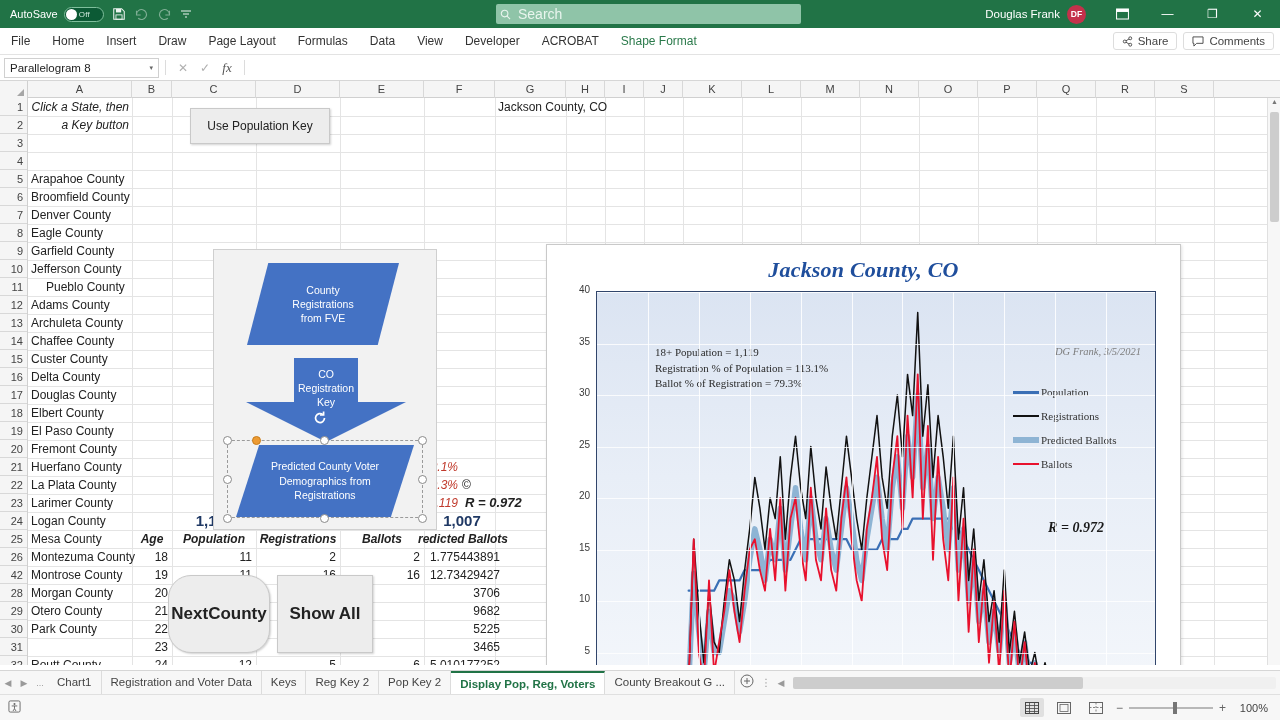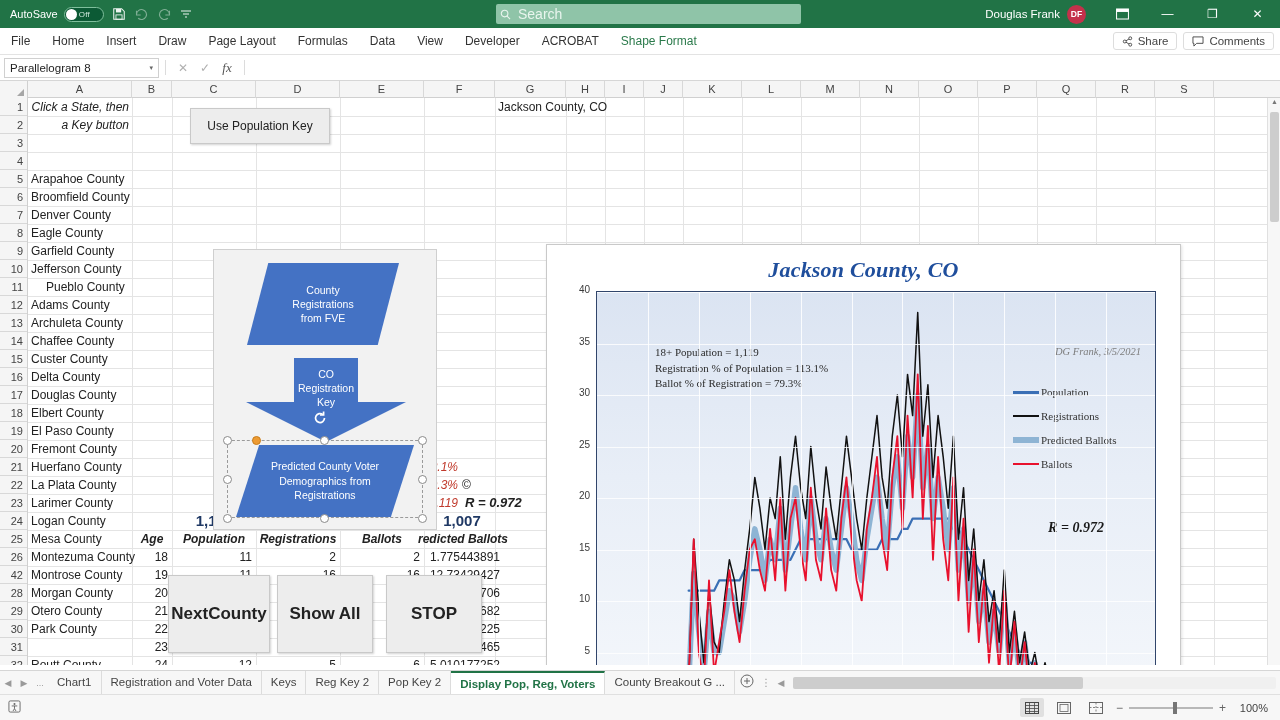--- a/index.html
+++ b/index.html
@@ -546,29 +546,26 @@
       <div class="cell right" style="left: 104px; top: 540px; width: 36px;">23</div>
       <div class="cell right" style="left: 390px; top: 540px; width: 82px;">3465</div>
       <div class="cell right" style="left: 104px; top: 558px; width: 36px;">24</div>
       <div class="cell right" style="left: 144px; top: 558px; width: 80px;">12</div>
       <div class="cell right" style="left: 228px; top: 558px; width: 80px;">5</div>
       <div class="cell right" style="left: 312px; top: 558px; width: 80px;">6</div>
       <div class="cell right" style="left: 390px; top: 558px; width: 82px;">5.010177252</div>
       <div class="sheetbtn" style="left: 162px; top: 10px; width: 140px; height: 36px;">
         <span>Use Population Key</span>
       </div>
-      <div class="sheetbtn bigbtn" style="left: 140px; top: 477px; width: 102px; height: 78px;">
+      <div class="sheetbtn bigbtn" style="left: 140px; top: 477px; width: 102px; height: 78px; border-radius: 23px;">
         <div>Next</div>
         <div>County</div>
       </div>
       <div class="sheetbtn bigbtn" style="left: 249px; top: 477px; width: 96px; height: 78px;">
         <span>Show All</span>
-      </div>
-      <div class="sheetbtn bigbtn" style="left: 358px; top: 477px; width: 96px; height: 78px;">
-        <span>STOP</span>
       </div>
     </div>
 
   <div id="vscroll">
     <div class="vs-arrow" style="top:0">▲</div>
     <div class="vs-thumb"></div>
   </div>
 
   <div id="flow">
     <div class="para" id="para1">

